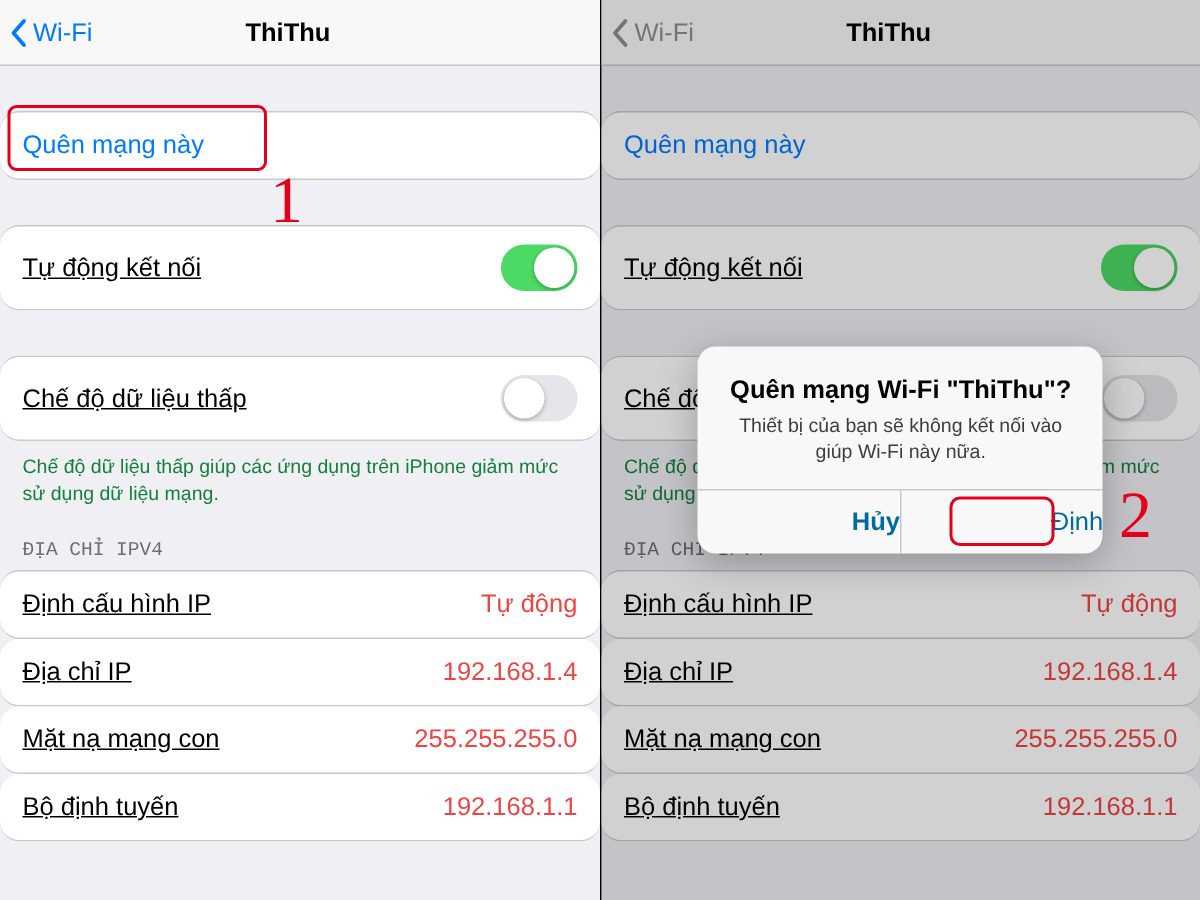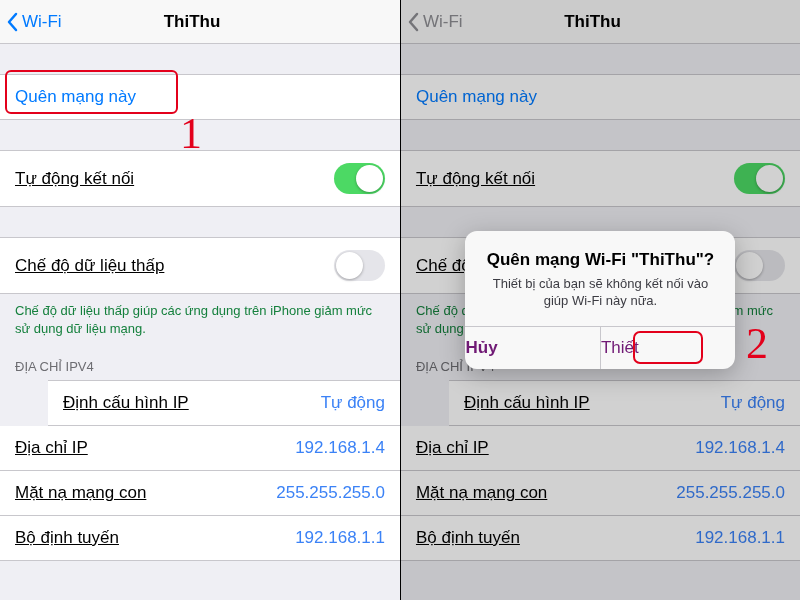--- a/index.html
+++ b/index.html
@@ -5,43 +5,43 @@
   * { box-sizing: border-box; margin: 0; padding: 0; font-family: -apple-system, "Helvetica Neue", Arial, sans-serif; }
   body { width: 800px; height: 600px; display: flex; background: #000; overflow: hidden; }
   .pane { width: 444px; height: 600px; background: #efeff4; position: relative; overflow: hidden; }
   .pane + .pane { border-left: 1px solid #000; }
   .nav { height: 44px; background: #f8f8f8; border-bottom: 1px solid #c8c7cc; display: flex; align-items: center; position: relative; }
   .back { display: flex; align-items: center; color: #007aff; font-size: 17px; padding-left: 6px; cursor: pointer; }
   .back svg { width: 12px; height: 20px; margin-right: 4px; }
   .nav-title { position: absolute; left: 0; right: 16px; text-align: center; font-weight: 600; font-size: 17px; pointer-events: none; }
   .dimmed .back { color: #8e8e93; }
   .section-spacer { height: 30px; }
-  .row { background: #fff; border-top: 1px solid #c8c7cc; border-bottom: 1px solid #c8c7cc; padding: 12px 15px; display: flex; align-items: center; justify-content: space-between; font-size: 17px; }
+  .row { background: #fff; border-top: 1px solid #c8c7cc; border-bottom: 1px solid #c8c7cc; padding: 12px 15px; display: flex; align-items: center; justify-content: space-between; font-size: 17px; border-radius: 13px; }
   .row + .row { border-top: none; }
   .row.link { color: #007aff; cursor: pointer; }
   .row.link.highlight { position: relative; }
   .row .label { color: #000; text-decoration: underline; }
-  .row .value { color: #3b82f6; }
+  .row .value { color: #ef4444; }
   .toggle { width: 51px; height: 31px; border-radius: 16px; background: #e5e5ea; position: relative; cursor: pointer; }
   .toggle.on { background: #4cd964; }
   .knob { width: 27px; height: 27px; border-radius: 50%; background: #fff; position: absolute; top: 2px; left: 2px; box-shadow: 0 1px 3px rgba(0,0,0,.3); }
   .toggle.on .knob { left: 22px; }
   .footer { font-size: 13px; color: #15803d; padding: 8px 15px 6px; line-height: 1.35; }
-  .header-label { font-size: 13px; color: #6d6d72; padding: 16px 15px 6px; text-transform: uppercase; }
+  .header-label { font-size: 13px; color: #6d6d72; padding: 16px 15px 6px; text-transform: uppercase; font-family: Liberation Mono, monospace; }
   .list .row { border-top: none; border-bottom: 1px solid #c8c7cc; }
-  .list .row:first-child { border-top: 1px solid #c8c7cc; margin-left: 48px; }
+  .list .row:first-child { border-top: 1px solid #c8c7cc; }
   .redbox { position: absolute; border: 2.5px solid #e3001b; border-radius: 6px; pointer-events: none; }
   .stepnum { position: absolute; color: #e3001b; font-size: 44px; font-weight: 500; font-family: Georgia, serif; pointer-events: none; }
   .overlay { position: absolute; inset: 0; background: rgba(0,0,0,.18); display: flex; align-items: center; justify-content: center; }
   .alert { width: 270px; background: #f8f8f8; border-radius: 12px; overflow: hidden; box-shadow: 0 6px 24px rgba(0,0,0,.25); }
   .alert-body { padding: 18px 16px 16px; text-align: center; }
   .alert-title { font-size: 17px; font-weight: 600; line-height: 1.25; margin-bottom: 4px; }
   .alert-msg { font-size: 13px; color: #3c3c43; line-height: 1.35; }
   .alert-buttons { display: flex; border-top: 1px solid #c8c7cc; }
-  .alert-btn { flex: 1; text-align: left; padding: 11px 0; font-size: 17px; color: #701a75; cursor: pointer; position: relative; }
+  .alert-btn { flex: 1; text-align: right; padding: 11px 0; font-size: 17px; color: #0369a1; cursor: pointer; position: relative; }
   .alert-btn.bold { font-weight: 600; }
   .alert-btn + .alert-btn { border-left: 1px solid #c8c7cc; }
 </style>
 </head>
 <body>
 
 <div class="pane">
   <div class="nav">
     <div class="back">
       <svg viewBox="0 0 12 20">
@@ -154,20 +154,20 @@
     <div class="alert">
       <div class="alert-body">
         <div class="alert-title">Quên mạng Wi-Fi "ThiThu"?</div>
         <div class="alert-msg">Thiết bị của bạn sẽ không kết nối vào giúp Wi-Fi này nữa.</div>
       </div>
       <div class="alert-buttons">
         <div class="alert-btn bold">
           <span>Hủy</span>
         </div>
         <div class="alert-btn">
-          <span>Thiết</span>
+          <span>Định</span>
           <div class="redbox" style="left:32px; top:4px; width:70px; height:33px; border-radius:7px;"></div>
         </div>
       </div>
     </div>
   </div>
   <div class="stepnum" style="left:345px; top:318px;">2</div>
 </div>
 
 </body></html>

